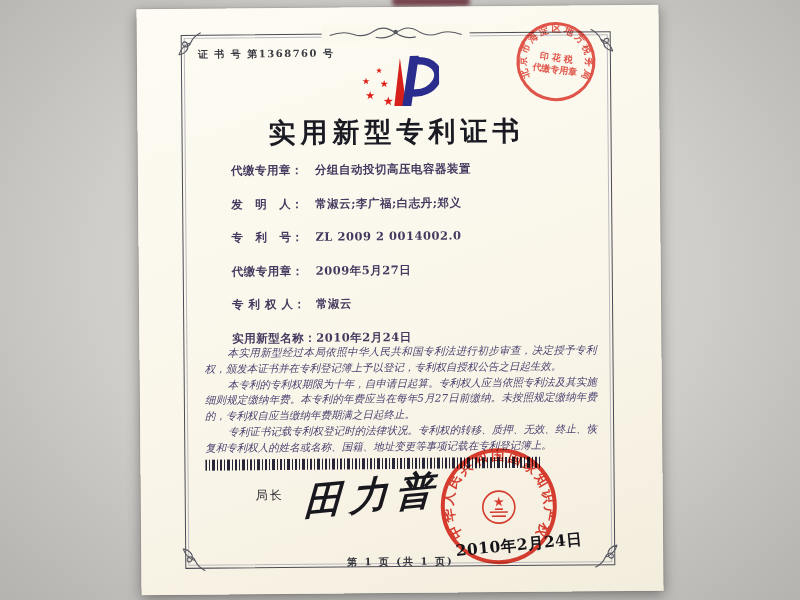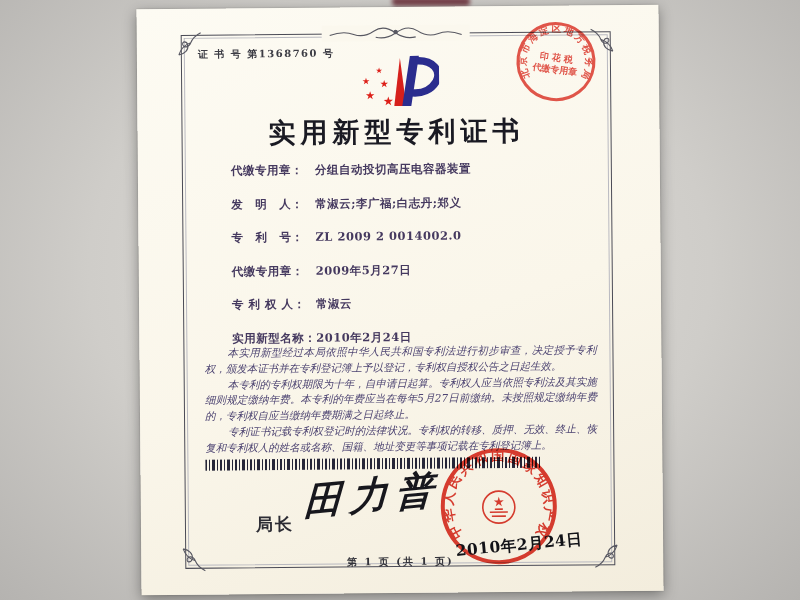--- a/index.html
+++ b/index.html
@@ -48,21 +48,21 @@
   }
   .paras p{margin:0;text-indent:2.2em;}
   .barcode{
     position:absolute;left:20px;top:424px;width:335px;height:11px;
     background:repeating-linear-gradient(90deg,
       #262638 0 2px, transparent 2px 3.5px,
       #262638 3.5px 4.5px, transparent 4.5px 7px,
       #262638 7px 10px, transparent 10px 11.5px,
       #262638 11.5px 12.5px, transparent 12.5px 15px);
   }
-  .director{position:absolute;left:70px;top:478px;font-size:17px;color:#2c2c34;font-weight:700;letter-spacing:2px;}
+  .director{position:absolute;left:70px;top:452px;font-size:12px;color:#2c2c34;font-weight:400;letter-spacing:2px;}
   .signature{
     position:absolute;left:118px;top:436px;font-size:38px;color:#17171d;
     font-style:italic;font-weight:600;letter-spacing:8px;
     transform:rotate(-5deg) skewX(-8deg);
   }
   .issue-seal{position:absolute;left:252px;top:412px;mix-blend-mode:multiply;opacity:.92;line-height:0;}
   .seal-date{
     position:absolute;left:258px;top:502px;width:150px;text-align:center;
     font-size:15.5px;font-weight:bold;color:#121217;letter-spacing:.5px;
     transform:rotate(-5deg);z-index:5;

